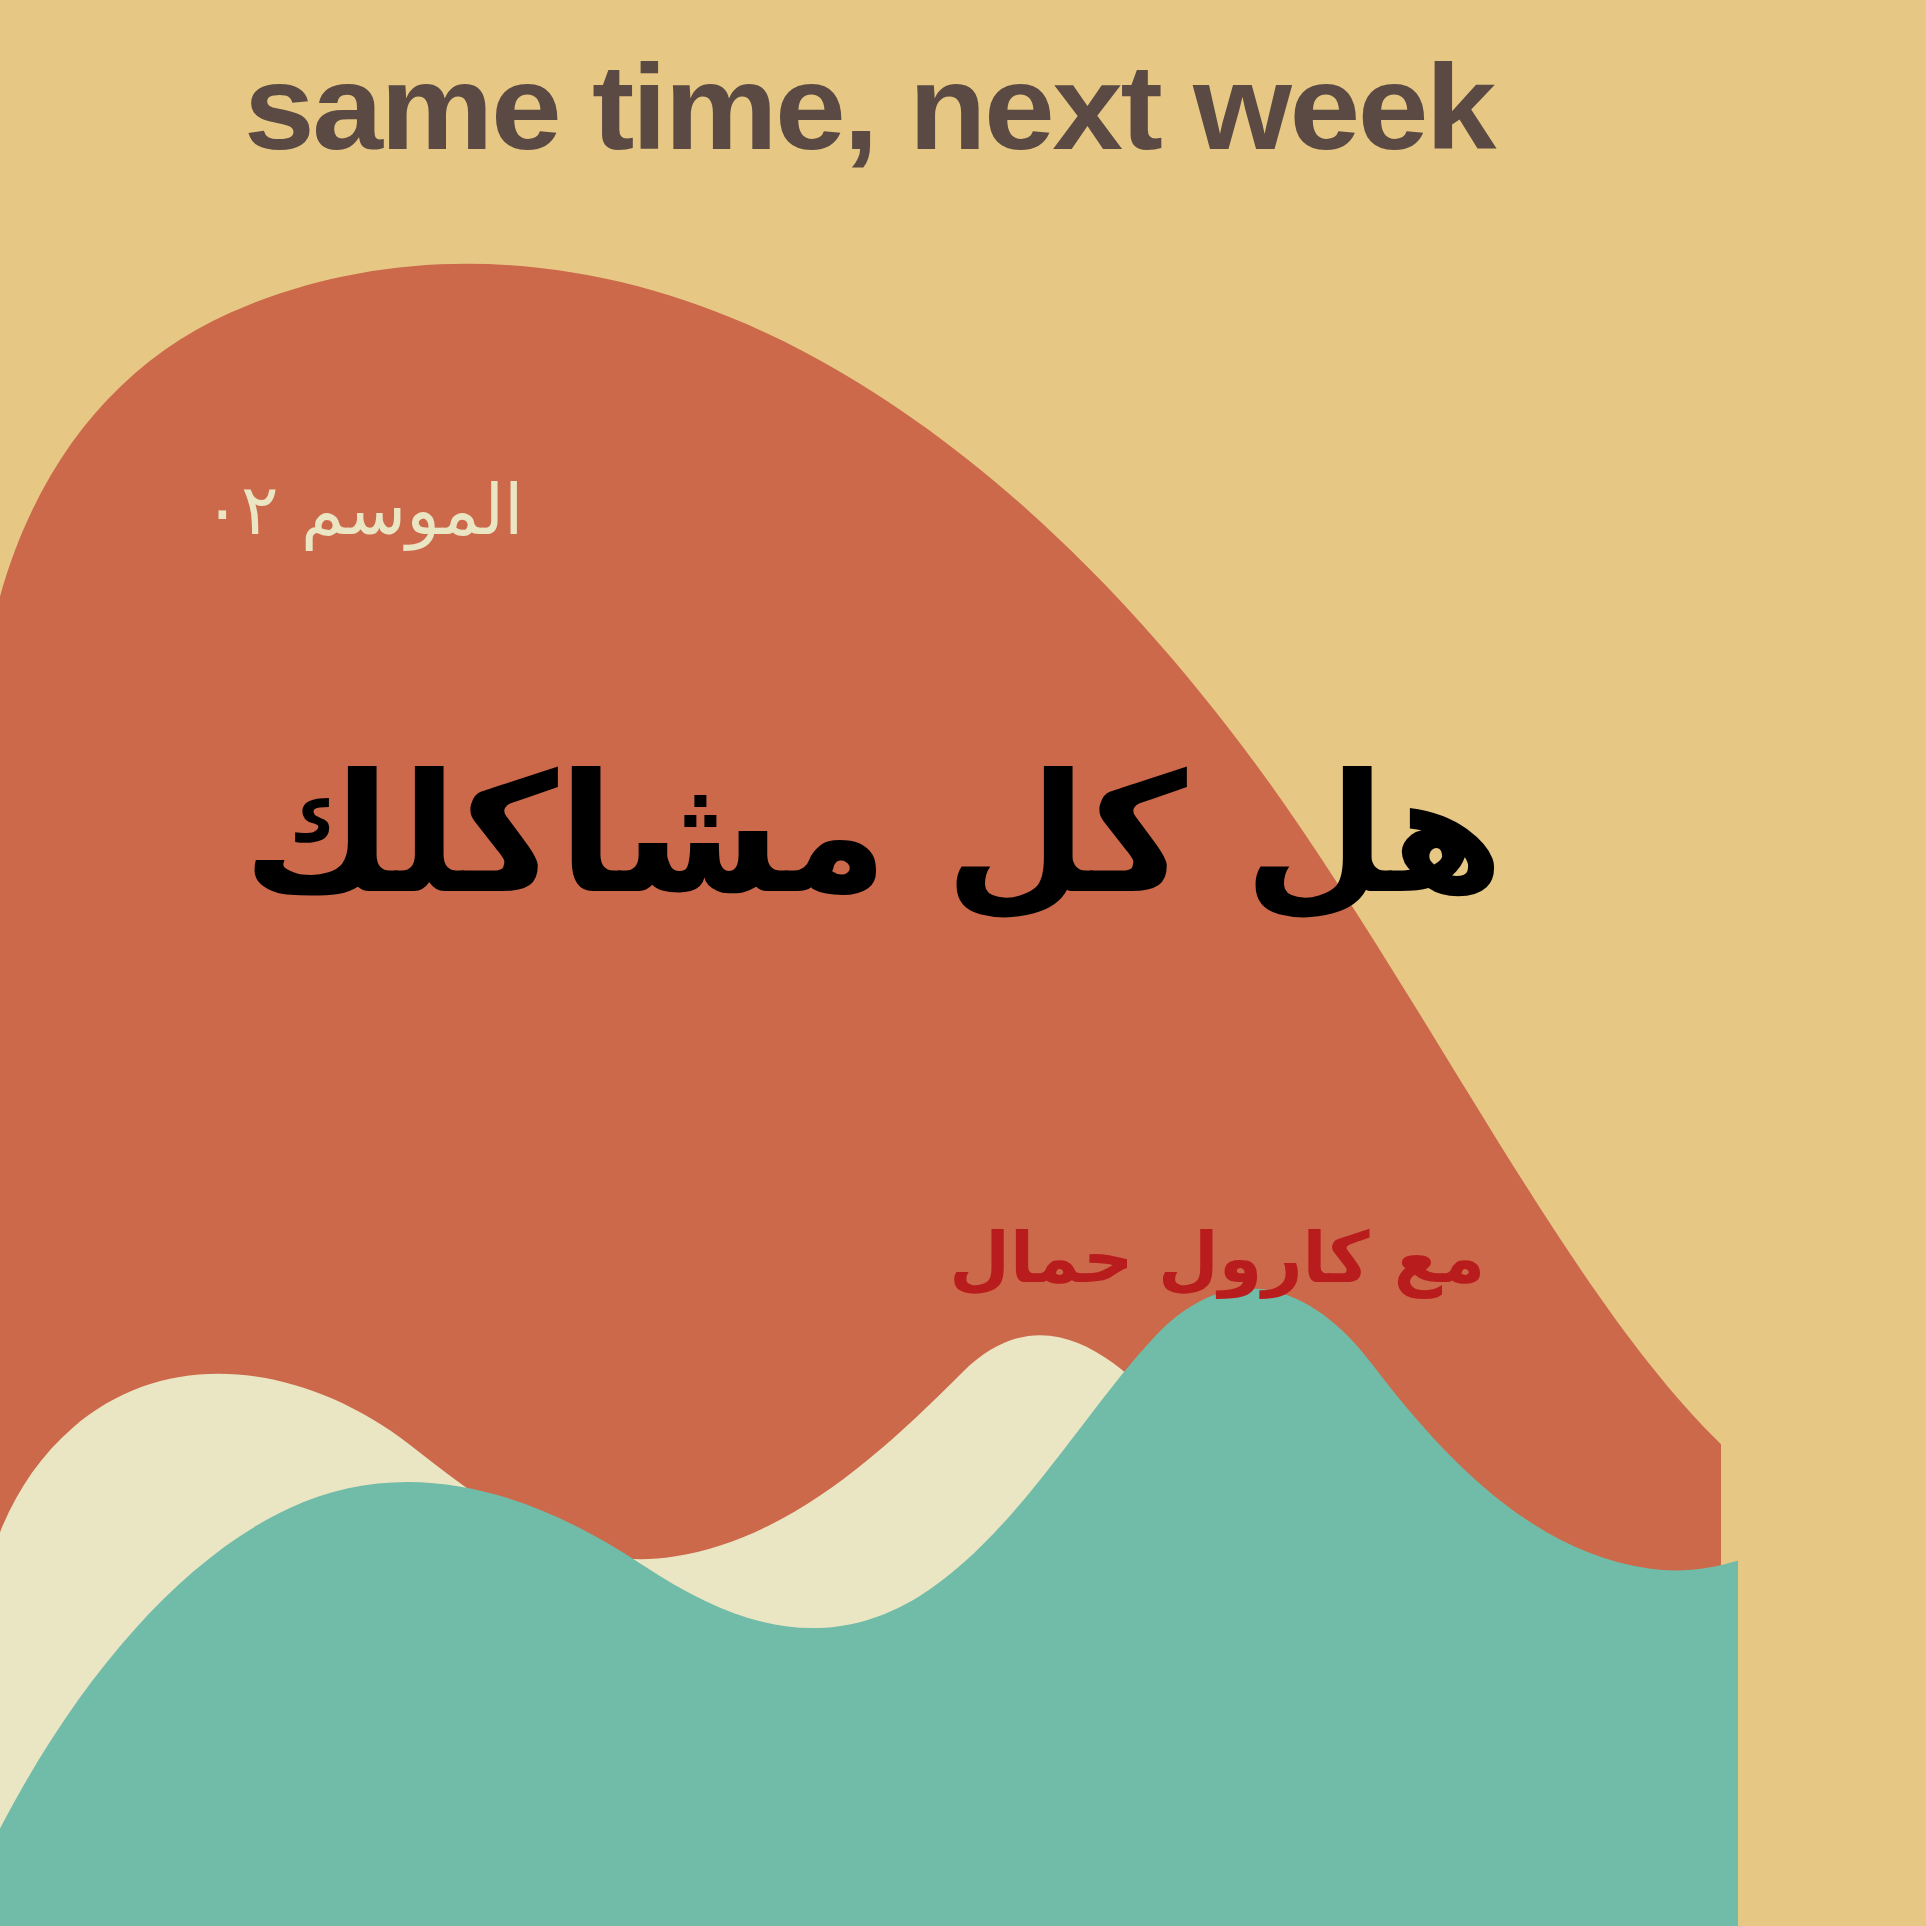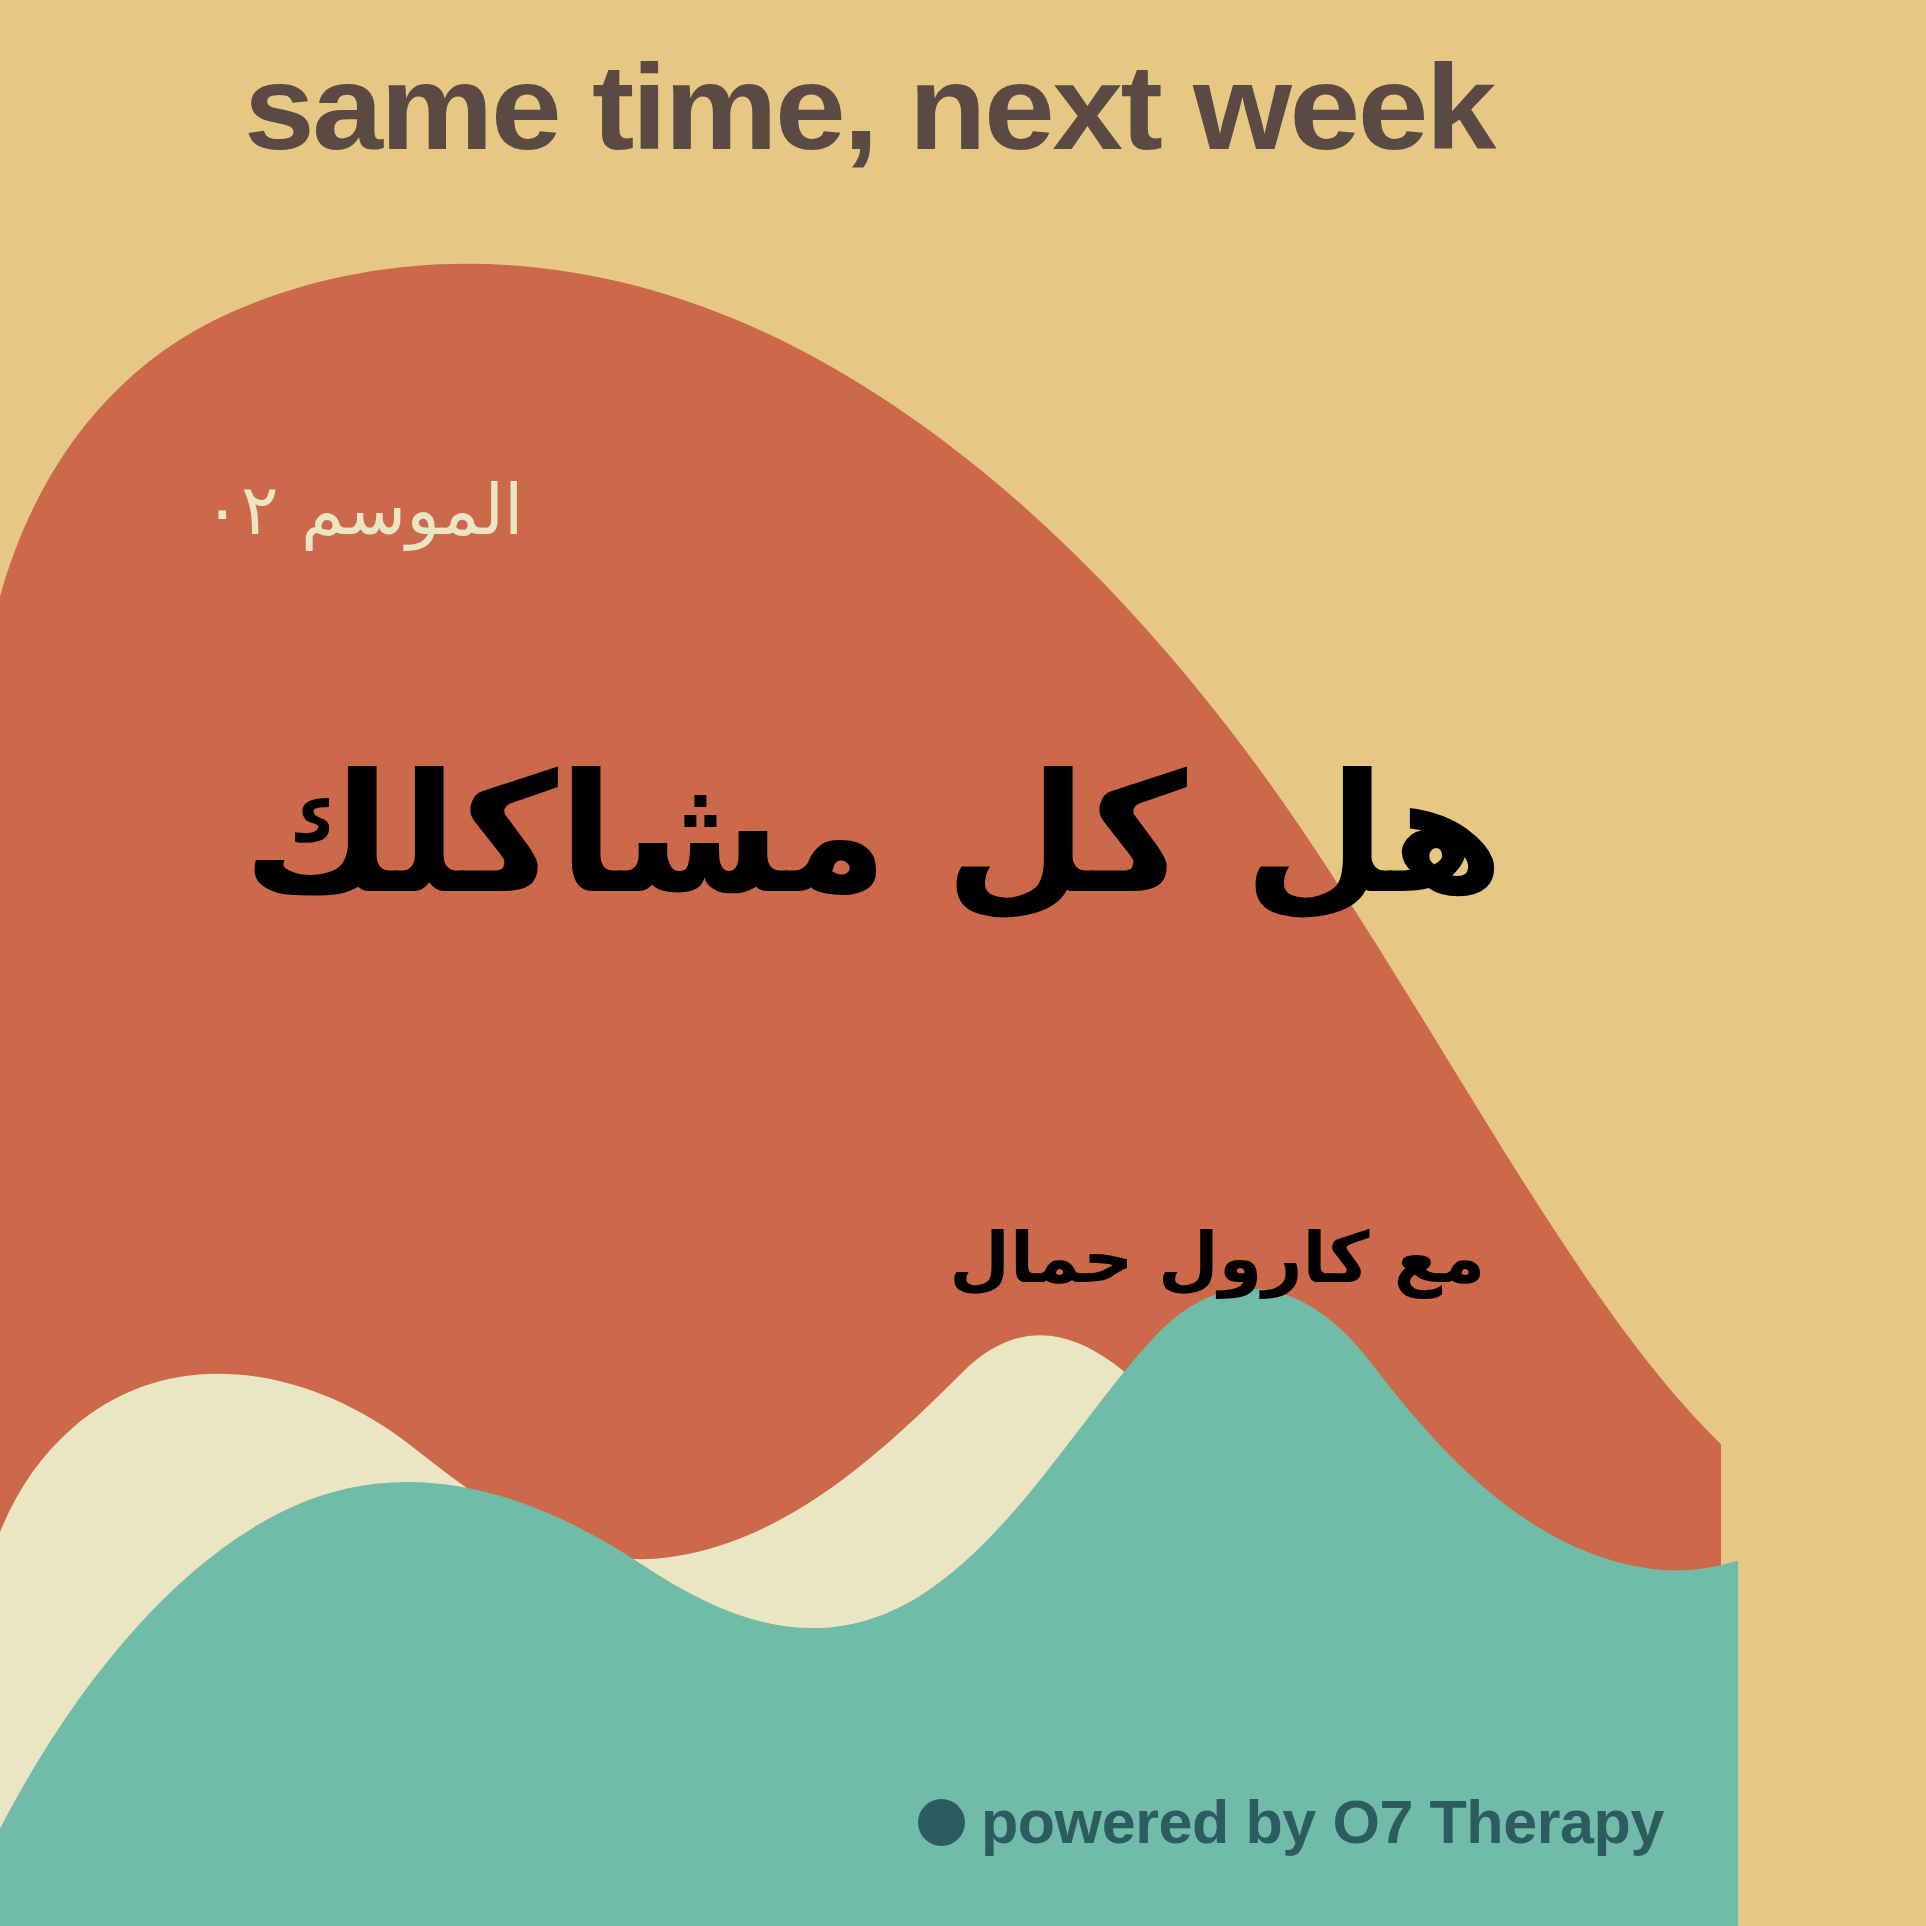--- a/index.html
+++ b/index.html
@@ -79,21 +79,21 @@
   .headline-line { display: block; white-space: nowrap; }
 
   
   #guest-line {
     position: absolute;
     left: 602px;
     top: 1216px;
     width: 883px;
     text-align: right;
     direction: rtl;
-    color: #000000;
+    color: #b91c1c;
     font-family: "DejaVu Sans", sans-serif;
     font-size: 70px;
     font-weight: bold;
     line-height: 1.2;
     white-space: nowrap;
   }
 
   
   #footer-credit {
     position: absolute;
@@ -165,19 +165,15 @@
   <div class="layer" id="meta-block">
     <span class="meta-line">الموسم ٠٢</span>
   </div>
 
   <div class="layer" id="headline">
     <span class="headline-line">هل كل مشاكلك</span>
   </div>
 
   <div class="layer" id="guest-line">مع كارول حمال</div>
 
-  <div class="layer" id="footer-credit">
-    <span id="brand-dot"></span>
-    <span id="footer-text">powered by O7 Therapy</span>
-  </div>
 
 </div>
 
 
 </body></html>

